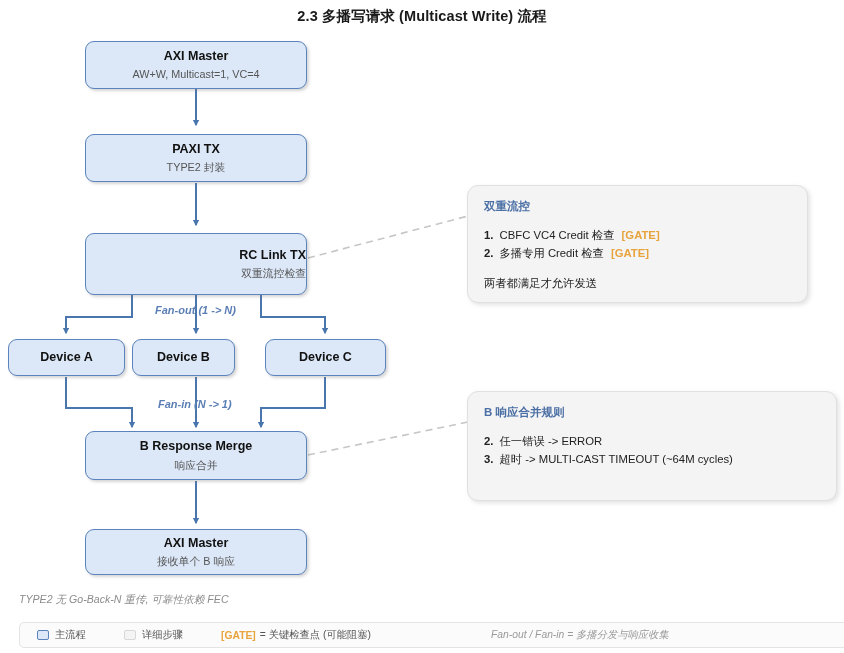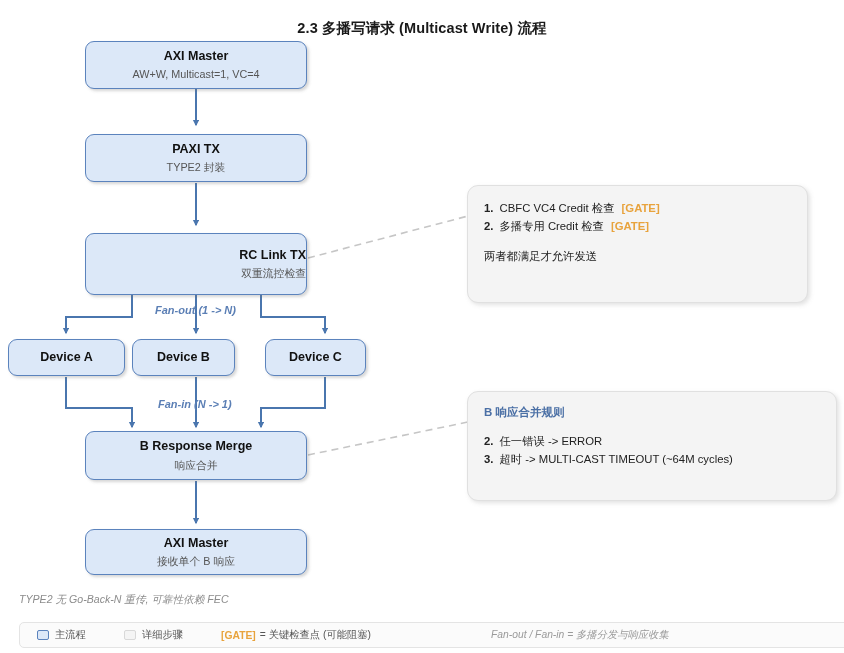--- a/index.html
+++ b/index.html
@@ -27,21 +27,21 @@
     position: absolute;
     left: 0; top: 0;
     width: 844px;
     height: 653px;
     pointer-events: none;
   }
 
   .title {
     position: absolute;
     left: 0;
-    top: 19px;
+    top: 7px;
     width: 844px;
     text-align: center;
     font-size: 14.5px;
     font-weight: bold;
     color: #1a1a1a;
     letter-spacing: 0.1px;
   }
 
   
   .node {
@@ -221,38 +221,39 @@
   </div>
 
   <div class="node single" style="left:8px; top:339px; width:117px; height:37px;">
     <div class="n-title">Device A</div>
   </div>
 
   <div class="node single" style="left:132px; top:339px; width:103px; height:37px;">
     <div class="n-title">Device B</div>
   </div>
 
-  <div class="node single" style="left:265px; top:339px; width:101px; height:37px;align-items:center;">
+  <div class="node single" style="left:265px; top:339px; width:121px; height:37px;align-items:center;">
     <div class="n-title">Device C</div>
   </div>
 
   <div class="node" style="left:85px; top:431px; width:222px; height:49px;">
     <div class="n-title">B Response Merge</div>
     <div class="n-sub">响应合并</div>
   </div>
 
   <div class="node" style="left:85px; top:529px; width:222px; height:46px;">
     <div class="n-title">AXI Master</div>
     <div class="n-sub">接收单个 B 响应</div>
   </div>
 
   <div class="fan-label" style="left:155px; top:304px;">Fan-out (1 -&gt; N)</div>
   <div class="fan-label" style="left:158px; top:398px;">Fan-in (N -&gt; 1)</div>
 
   <div class="panel" style="left:467px; top:185px; width:341px; height:118px;">
+    <div class="p-title">双重流控</div>
     <div class="p-item">
       <span class="idx" style="margin-right: 3px;">1.</span>
       <span>CBFC VC4 Credit 检查</span>
       <span class="gate" style="margin-left: 4px;">[GATE]</span>
     </div>
     <div class="p-item">
       <span class="idx" style="margin-right: 3px;">2.</span>
       <span>多播专用 Credit 检查</span>
       <span class="gate" style="margin-left: 4px;">[GATE]</span>
     </div>

